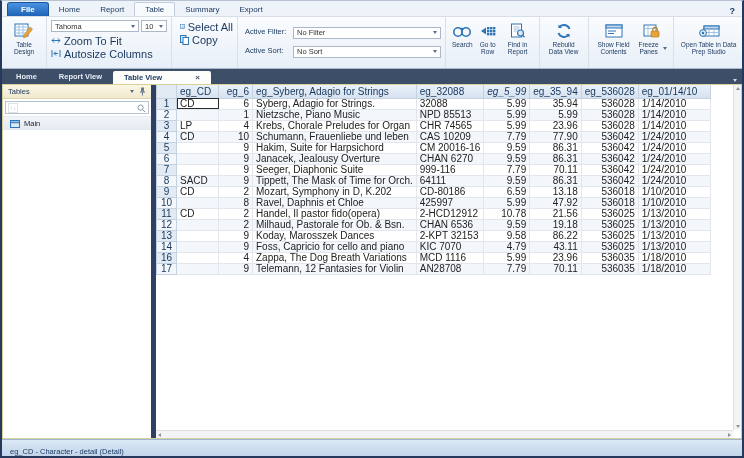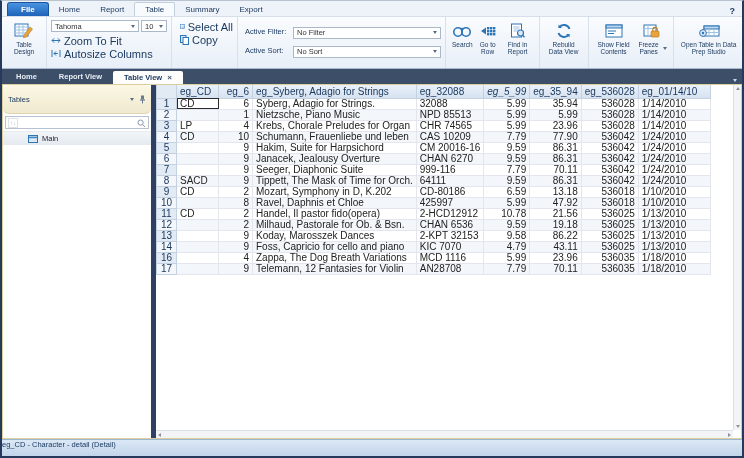--- a/index.html
+++ b/index.html
@@ -32,37 +32,37 @@
   .caret { width:0; height:0; border-left:2.5px solid transparent; border-right:2.5px solid transparent;
            border-top:3px solid #5a6c85; display:inline-block; }
   .linkbtn { display:flex; align-items:center; gap:3px; font-size:11px; color:#17365d; height:13px; white-space:nowrap; }
   .flabel { font-size:7.5px; color:#17365d; width:48px; }
   .frow { display:flex; align-items:flex-start; height:13px; margin:3px 0; }
   .fselect { width:148px; }
 
   
   .doc-strip { height:15px; background:#3d4f68; display:flex; align-items:stretch; padding-left:3px; }
   .dtab { font-size:7.5px; color:#e8eef6; display:flex; align-items:center; padding:0 11px; font-weight:bold; }
-  .dtab.active { background:#fdfdfc; color:#17365d; margin-top:2px; border-radius:2px 2px 0 0; }
+  .dtab.active { background:#fdfdfc; color:#17365d; margin-top:2px; border-radius:2px 2px 0 0;gap:28px; }
   .dtab .close { margin-left:5px; font-size:8px; color:#44516b; line-height:6px; }
   .strip-caret { margin-left:auto; align-self:center; padding-right:5px; }
   .strip-caret .caret { border-top-color:#cfd8e4; }
 
   
   .main { flex:1; display:flex; border:1px solid #d9cf9b; background:#fff; overflow:hidden; }
   .sidebar { width:148px; display:flex; flex-direction:column; background:#fff; }
-  .panel-header { height:29px; background:linear-gradient(#fbf7e4,#f0e9cf); border-bottom:1px solid #ddd5b0;
-                  display:flex; align-items:center; gap:5px; font-size:7.5px; color:#17365d; padding:0 5px;border-radius:6px; }
+  .panel-header { height:14px; background:linear-gradient(#fbf7e4,#f0e9cf); border-bottom:1px solid #ddd5b0;
+                  display:flex; align-items:center; gap:5px; font-size:7.5px; color:#17365d; padding:0 5px; }
   .panel-header .sp { margin-left:auto; display:flex; align-items:center; gap:5px; }
   .search-row { padding:2px 2px 2px 2px; }
   .search-box { border:1px solid #b6c2cf; background:#fff; height:13px; display:flex; align-items:center; padding:0 2px; }
   .sort-glyph { font-size:6px; color:#b3bcc8; border:1px solid #dde2e8; padding:0 1px; line-height:8px; }
   .search-box .mag { margin-left:auto; }
   .tree { flex:1; background:#fff; border-top:1px solid #e8ebef; }
-  .tree-item { height:13px; display:flex; align-items:center; gap:4px; padding:0 25px;
+  .tree-item { height:13px; display:flex; align-items:center; gap:4px; padding:0 7px;
                background:linear-gradient(#f2f5f8,#e4eaf0); font-size:7.5px; color:#223; }
   .splitter { width:5px; background:#2e4164; }
 
   
   .grid-area { flex:1; position:relative; background:#fff; overflow:hidden; }
   table.grid { border-collapse:collapse; table-layout:fixed; font-size:10px; color:#222; }
   .grid th { height:13px; background:linear-gradient(#eaf1f9,#d6e2f0); border:1px solid #c4d1e1; border-top:none;
              color:#17365d; font-weight:normal; padding:0 3px; white-space:nowrap; overflow:hidden; }
   .grid td { height:10.6px; border:1px solid #e3e7ed; padding:0 3px; white-space:nowrap; overflow:hidden;
              background:#fff; line-height:10px; }
@@ -76,21 +76,21 @@
              align-items:center; padding:2px 0; }
   .hscroll { position:absolute; left:0; right:8px; bottom:0; height:8px; background:#f3f4f6;
              border-top:1px solid #dcdfe3; display:flex; justify-content:space-between; align-items:center; padding:0 2px; }
   .tri-up { width:0;height:0;border-left:2.5px solid transparent;border-right:2.5px solid transparent;border-bottom:3px solid #8b939e; }
   .tri-dn { width:0;height:0;border-left:2.5px solid transparent;border-right:2.5px solid transparent;border-top:3px solid #8b939e; }
   .tri-lf { width:0;height:0;border-top:2.5px solid transparent;border-bottom:2.5px solid transparent;border-right:3px solid #8b939e; }
   .tri-rt { width:0;height:0;border-top:2.5px solid transparent;border-bottom:2.5px solid transparent;border-left:3px solid #8b939e; }
 
   
   .statusbar { height:17px; background:linear-gradient(#dbe8f6,#c2d5ea); border-top:1px solid #9fb6d2;
-               display:flex; align-items:flex-start; font-size:7.5px; color:#17365d; padding:0 0; }
+               display:flex; align-items:flex-end; font-size:7.5px; color:#17365d; padding:0 8px; }
   .statusbar .right { margin-left:auto; display:flex; align-items:center; gap:9px; }
   .zoomctl { display:flex; align-items:center; gap:4px; }
   .zbtn { width:10px; height:10px; border:1px solid #7f97b8; border-radius:50%; background:#e9eff7;
           font-size:8px; line-height:8px; text-align:center; color:#44618a; }
   .ztrack { width:58px; height:2px; background:#8fa6c4; position:relative; }
   .zthumb { position:absolute; left:26px; top:-4px; width:5px; height:10px; background:#eef3f9;
             border:1px solid #7f97b8; border-radius:1px; }
 </style>
 </head>
 <body>

